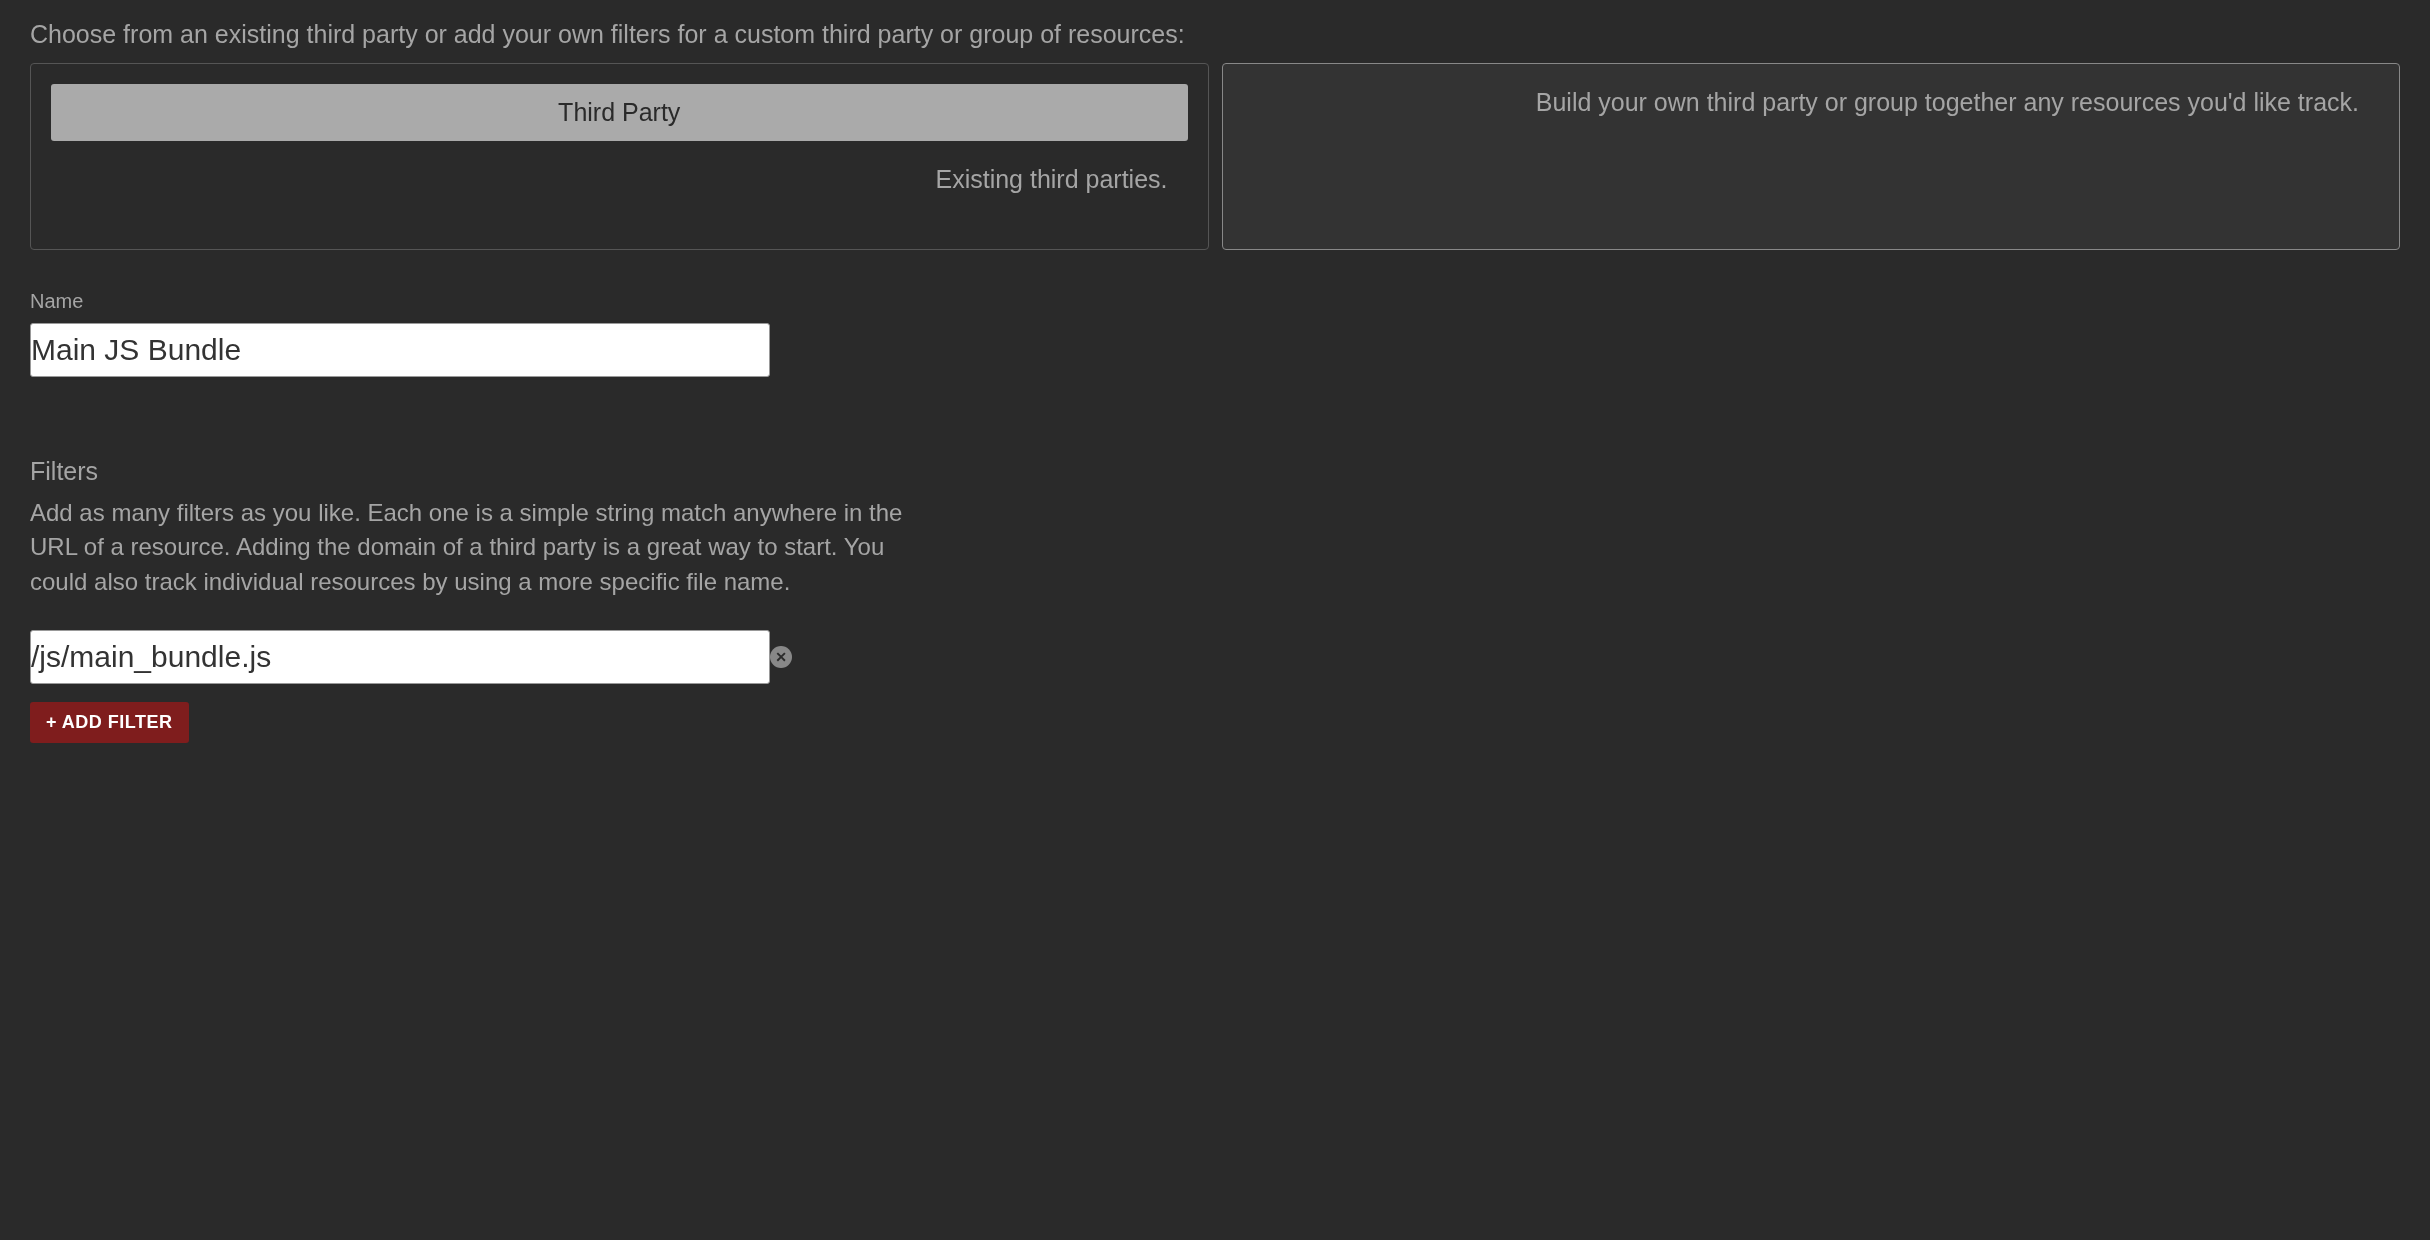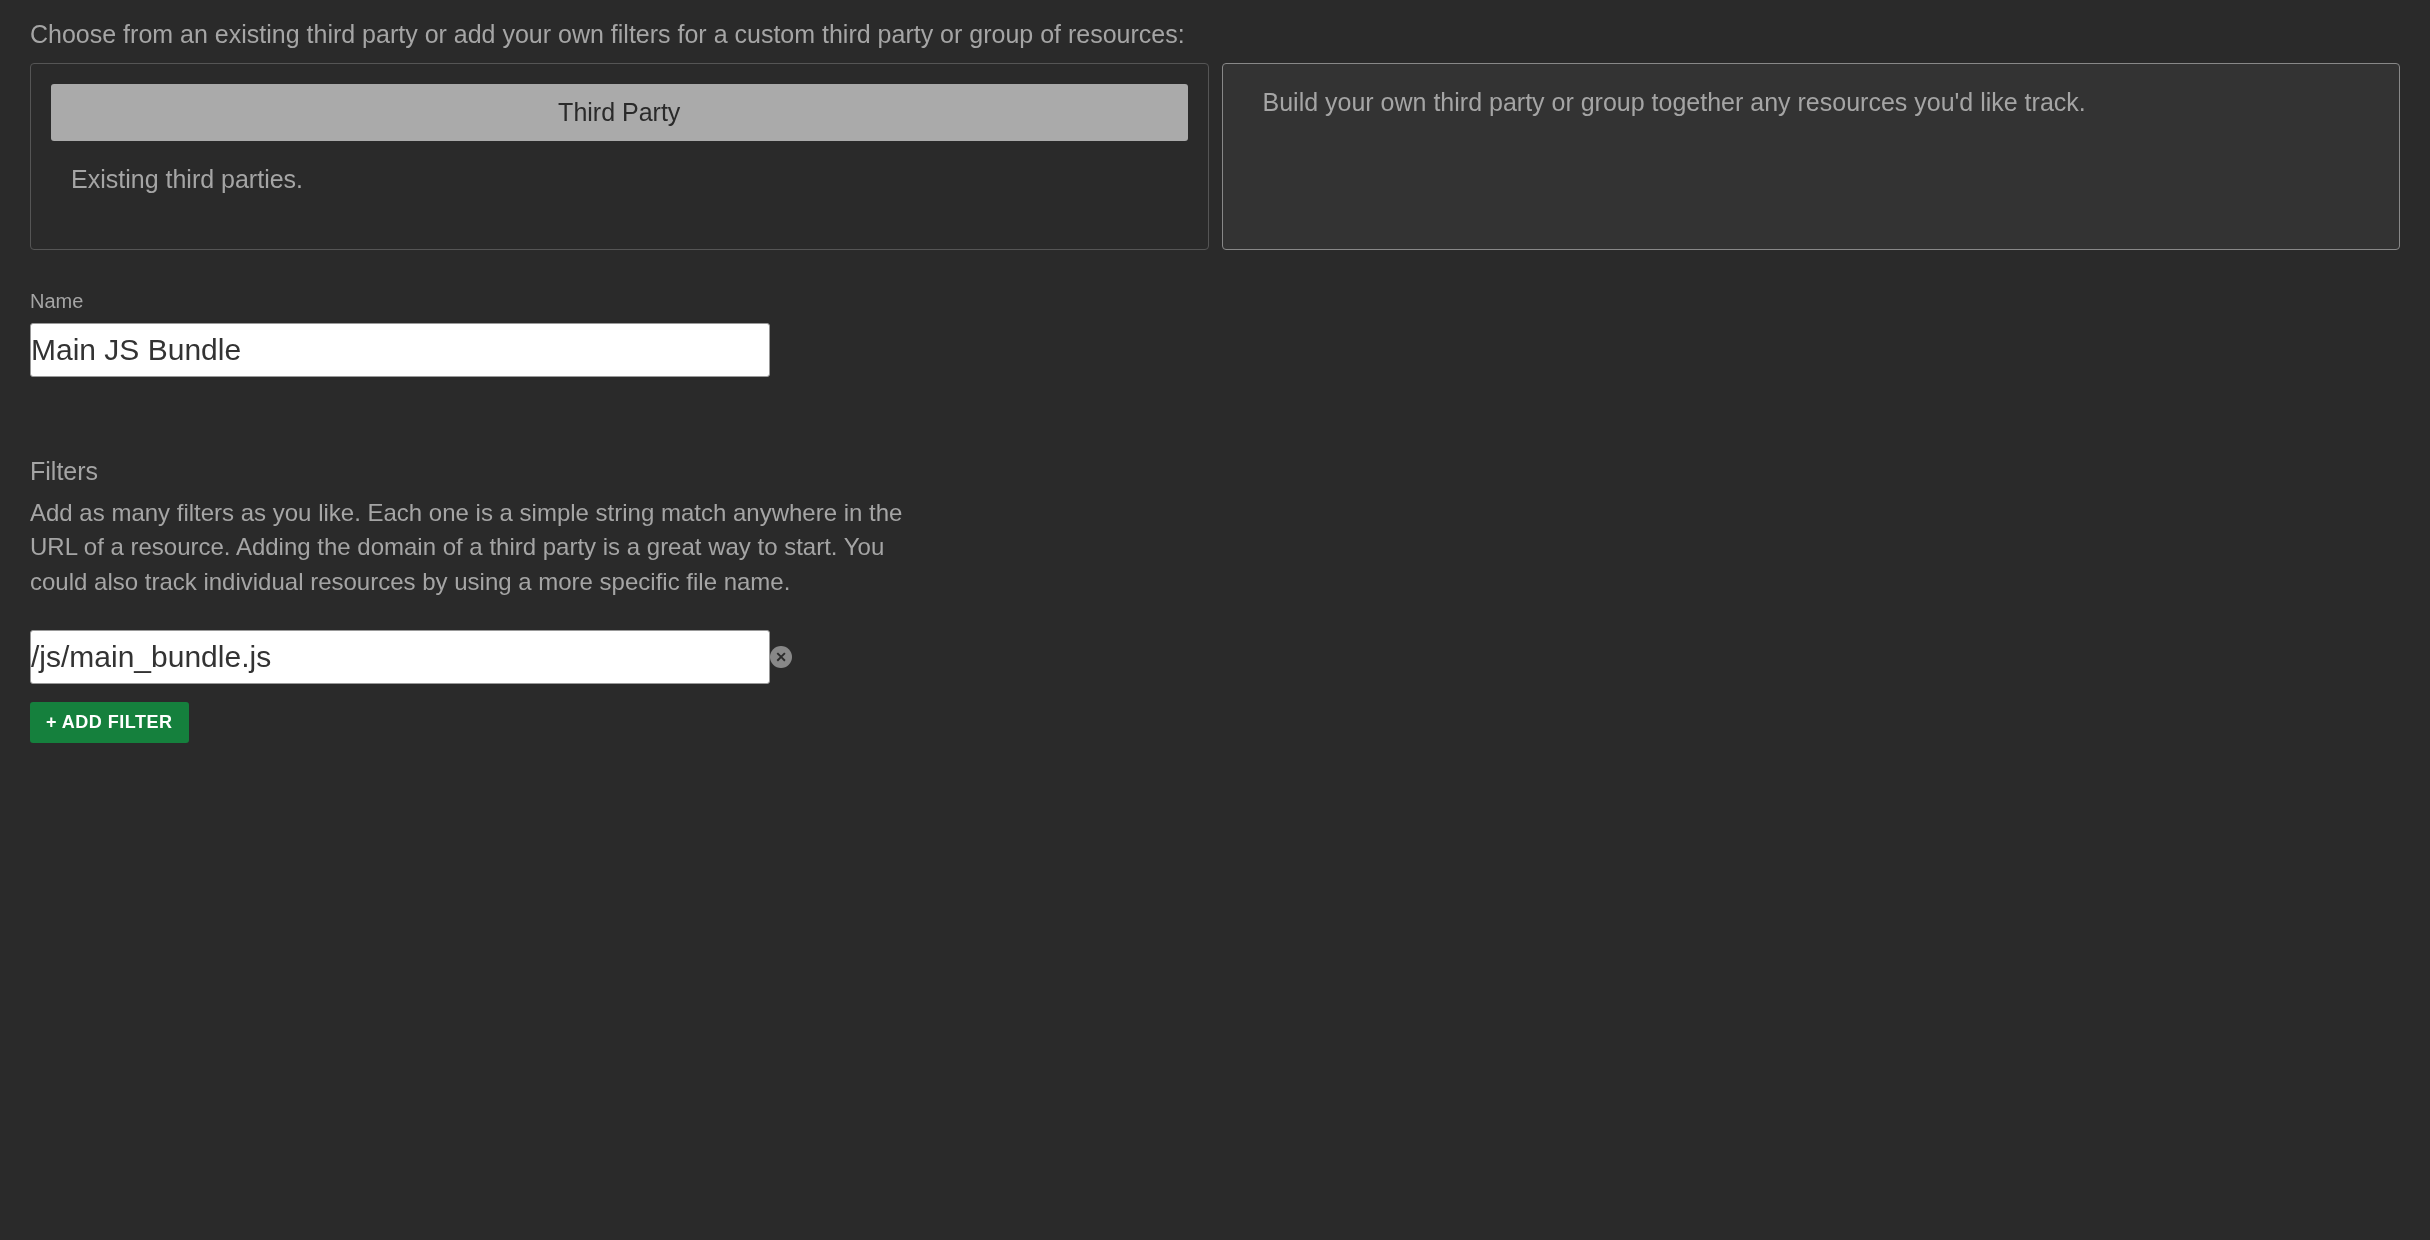--- a/index.html
+++ b/index.html
@@ -27,21 +27,21 @@
       margin-bottom: 40px;
     }
     .tab-card {
       flex: 1;
       border: 1px solid #555;
       border-radius: 4px;
       padding: 20px;
       cursor: pointer;
       display: flex;
       flex-direction: column;
-      align-items: flex-start;
+      align-items: flex-end;
     }
     .tab-card.active {
       border: 1px solid #888;
       background-color: #333333;
     }
     .tab-header {
       width: 100%;
       text-align: center;
       padding: 14px 0;
       border-radius: 3px;
@@ -111,21 +111,21 @@
       flex-shrink: 0;
     }
     .remove-icon::before {
       content: "✕";
       color: #2a2a2a;
       font-size: 14px;
       font-weight: bold;
       line-height: 1;
     }
     .add-filter-btn {
-      background-color: #15803d;
+      background-color: #7f1d1d;
       color: #ffffff;
       border: none;
       border-radius: 3px;
       padding: 10px 16px;
       font-size: 18px;
       font-weight: 600;
       letter-spacing: 0.5px;
       cursor: pointer;
       font-family: inherit;
     }

